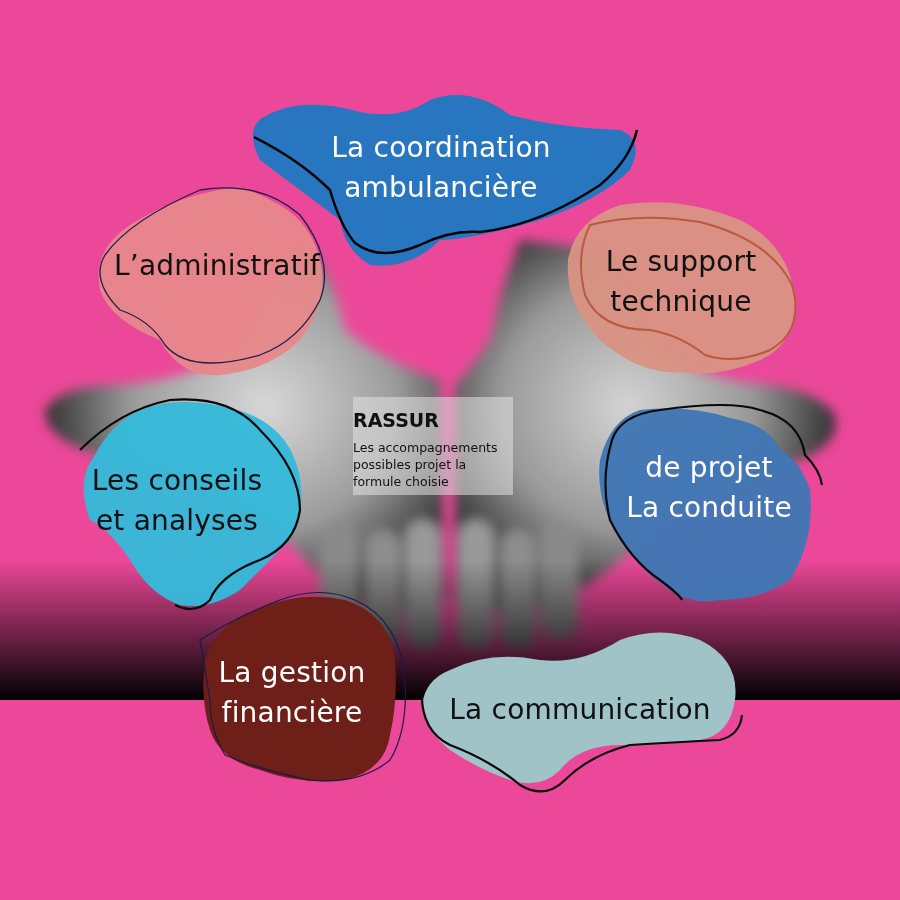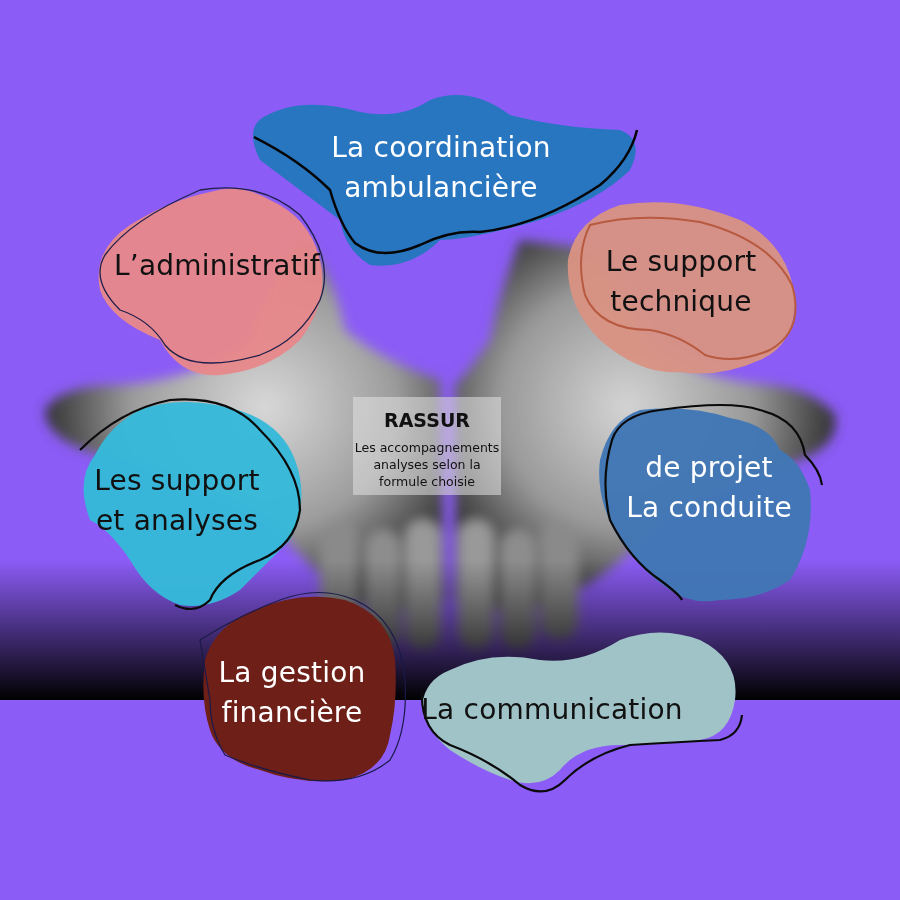--- a/index.html
+++ b/index.html
@@ -1,34 +1,34 @@
 <!DOCTYPE html>
 <html><head>
 <meta charset="utf-8">
 <style>
   html, body { margin: 0; padding: 0; background: #000; }
   .canvas {
     position: relative; width: 900px; height: 900px; overflow: hidden;
-    background: #8b5cf6;
+    background: #ec4899;
     font-family: "DejaVu Sans", "Liberation Sans", sans-serif;
   }
   
   .hands { position: absolute; left: 0; top: 0; width: 900px; height: 900px; }
   .blob { position: absolute; left: 0; top: 0; width: 900px; height: 900px; pointer-events: none; }
   .label {
     position: absolute; text-align: center; line-height: 1.42;
     font-size: 28px; letter-spacing: 0.2px; white-space: nowrap;
     transform: translate(-50%, -50%);
   }
   .label.light { color: #ffffff; }
   .label.dark { color: #111111; }
   .center-box {
-    position: absolute; left: 353px; top: 397px; width: 148px; height: 98px;
+    position: absolute; left: 353px; top: 397px; width: 160px; height: 98px;
     background: rgba(225,225,225,0.55);
-    text-align: center; color: #111;
+    color: #111;
   }
   .center-title { font-weight: bold; font-size: 19px; margin-top: 12px; line-height: 22px; }
   .center-sub { font-size: 12.5px; line-height: 17px; margin-top: 8px; }
 </style>
 </head>
 <body>
 
 <div class="canvas">
 
   <svg class="hands" viewBox="0 0 900 900">
@@ -110,40 +110,40 @@
   <div class="label dark" style="left:217px; top:266px;">
     <div>L’administratif</div>
   </div>
 
   <div class="label dark" style="left:681px; top:282px;">
     <div>Le support</div>
     <div>technique</div>
   </div>
 
   <div class="label dark" style="left:177px; top:501px;">
-    <div>Les support</div>
+    <div>Les conseils</div>
     <div>et analyses</div>
   </div>
 
   <div class="label light" style="left:709px; top:488px;">
     <div>de projet</div>
     <div>La conduite</div>
   </div>
 
   <div class="label light" style="left:292px; top:693px;">
     <div>La gestion</div>
     <div>financière</div>
   </div>
 
-  <div class="label dark" style="left:552px; top:710px;">
+  <div class="label dark" style="left:580px; top:710px;">
     <div>La communication</div>
   </div>
 
   <div class="center-box">
     <div class="center-title">RASSUR</div>
     <div class="center-sub">
       <div>Les accompagnements</div>
-      <div>analyses selon la</div>
+      <div>possibles projet la</div>
       <div>formule choisie</div>
     </div>
   </div>
 
 </div>
 
 </body></html>

